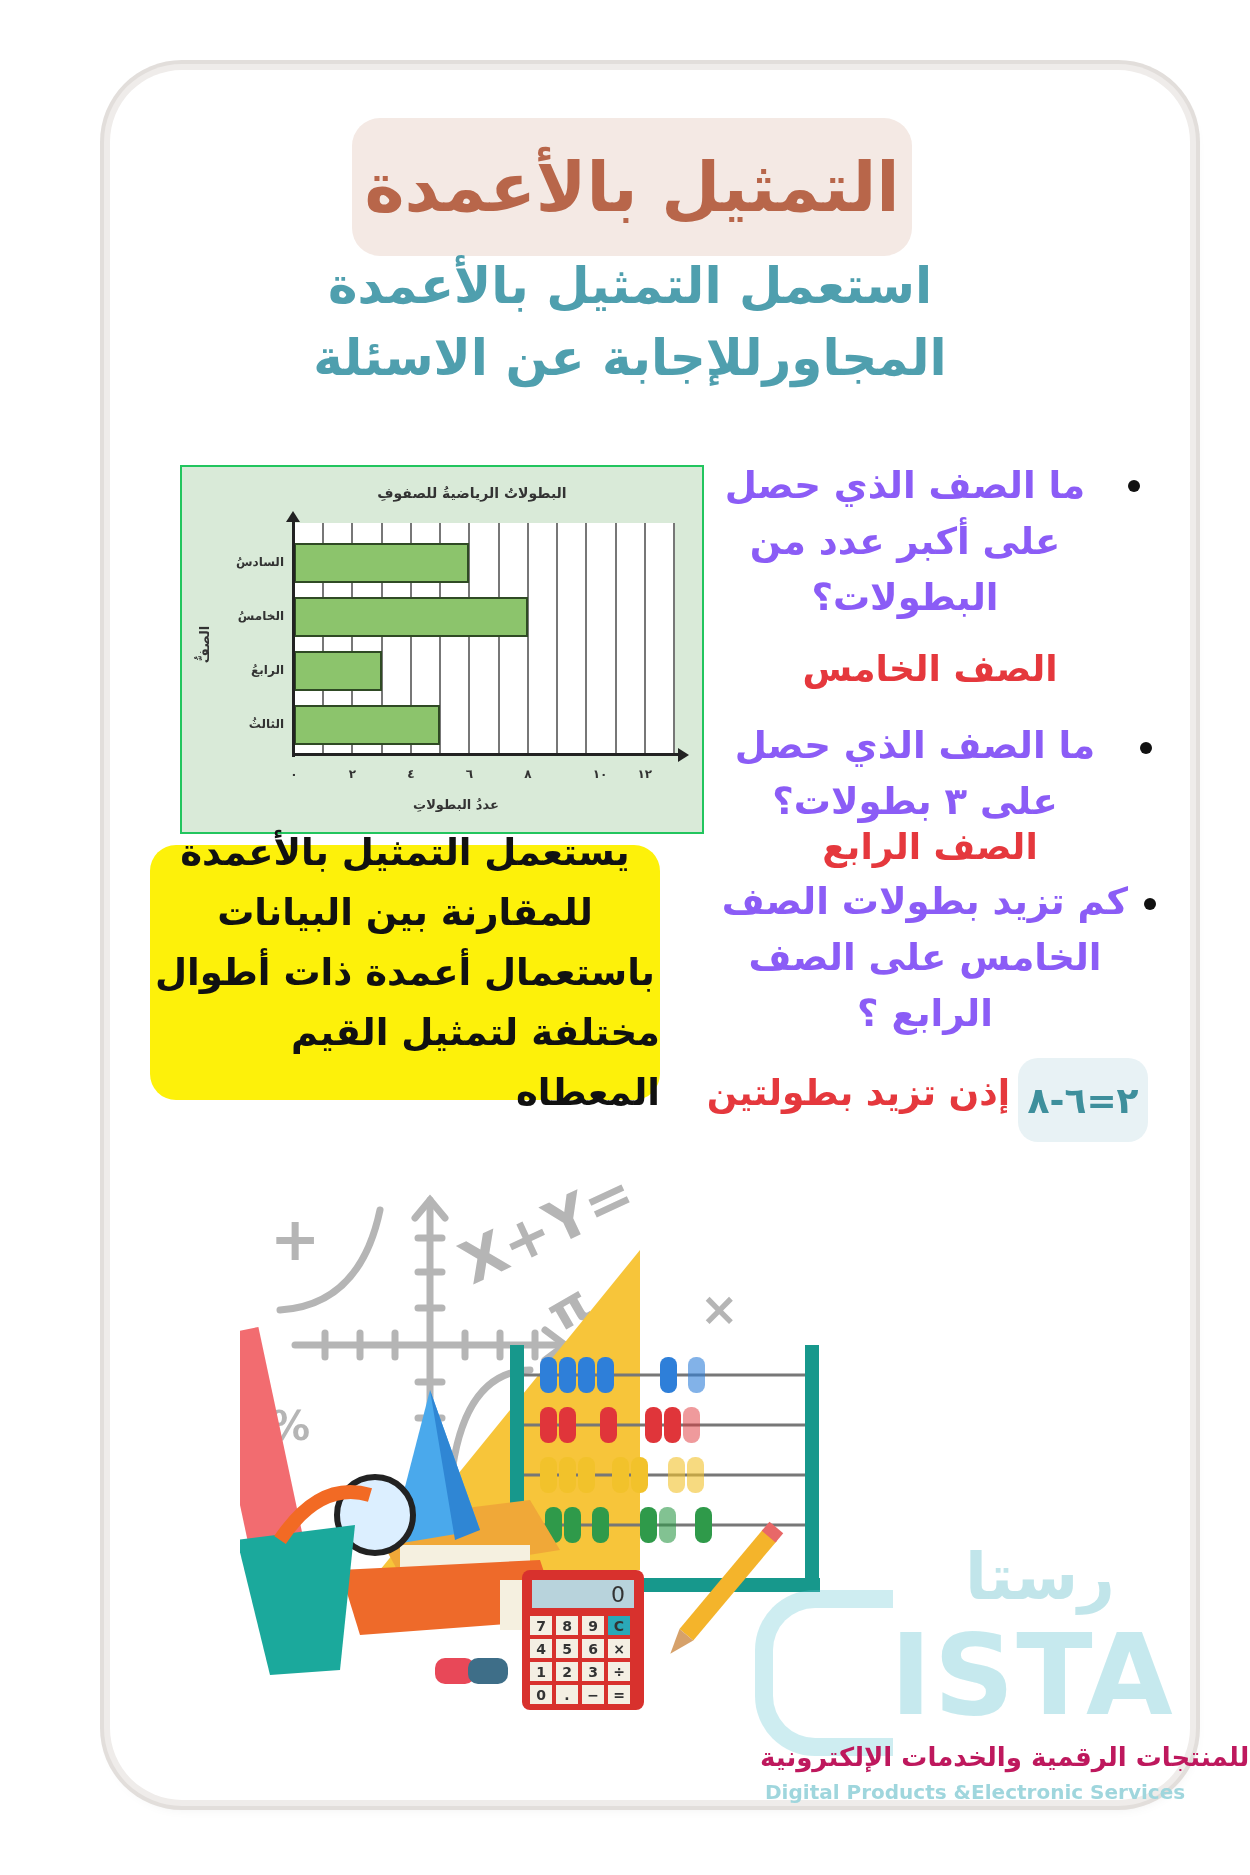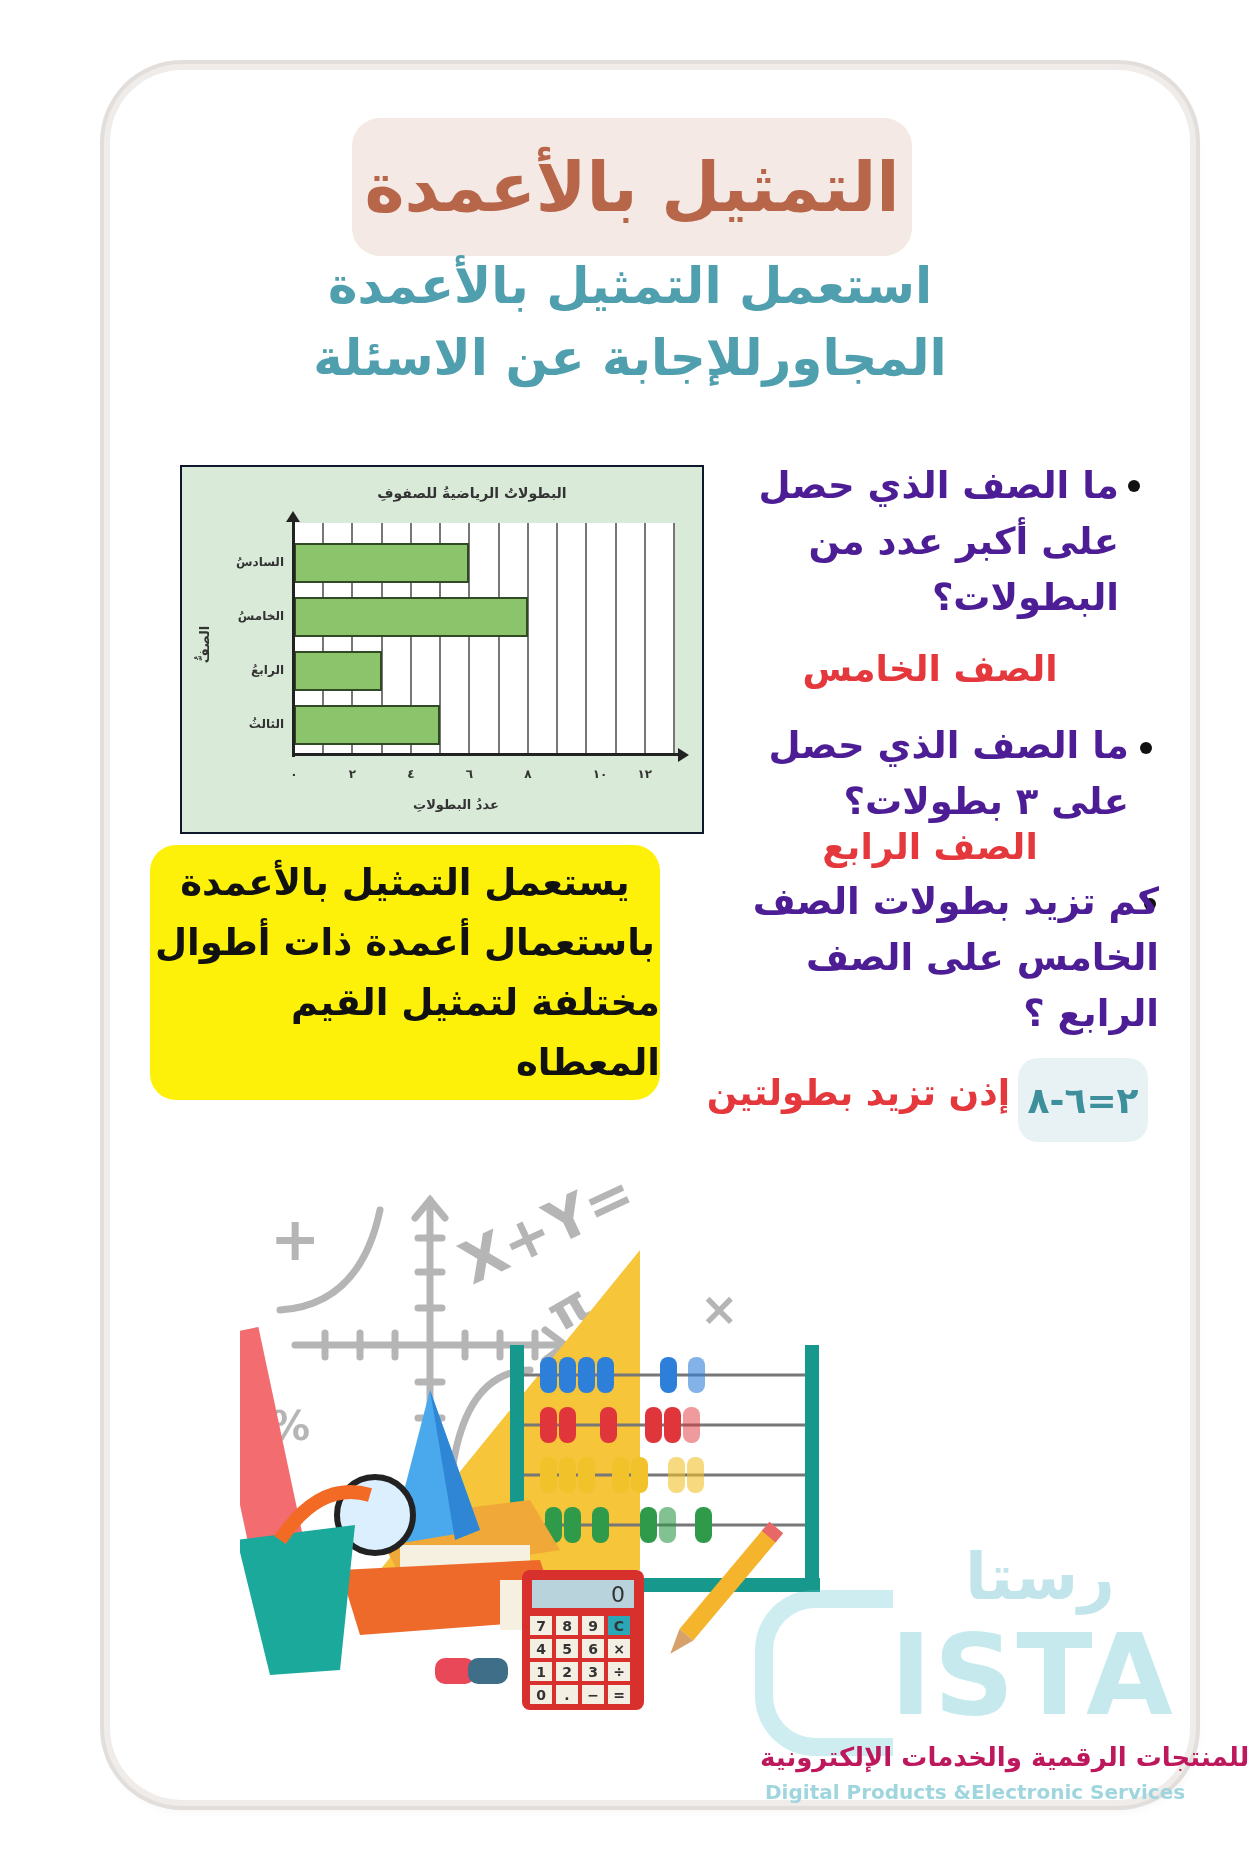--- a/index.html
+++ b/index.html
@@ -4,36 +4,36 @@
 <style>
   html, body { margin:0; padding:0; }
   body { width:1250px; height:1875px; background:#ffffff; position:relative; overflow:hidden; font-family:"DejaVu Sans", sans-serif; }
   .card { position:absolute; left:110px; top:70px; width:1080px; height:1730px; border-radius:72px; background:#ffffff;
           box-shadow: 0 0 0 6px #efecea, 0 0 0 10px #e2dedb, 2px 6px 14px rgba(0,0,0,0.10); }
   .abs { position:absolute; }
   .title-pill { left:352px; top:118px; width:560px; height:138px; background:#f4e9e4; border-radius:28px;
                 display:flex; align-items:center; justify-content:center; }
   .title-pill span { color:#b8664a; font-weight:bold; font-size:68px; direction:rtl; }
   .subtitle { left:260px; top:250px; width:740px; text-align:center; direction:rtl; color:#4f9fae; font-weight:bold; font-size:50px; line-height:72px; }
-  .chart-box { left:180px; top:465px; width:520px; height:365px; background:#d9ead8; border:2px solid #0f172a; }
+  .chart-box { left:180px; top:465px; width:520px; height:365px; background:#d9ead8; border:2px solid #22c55e; }
   .chart-title { left:0; top:18px; width:100%; text-align:center; direction:rtl; font-size:14px; font-weight:bold; color:#333; padding-left:60px; box-sizing:border-box; }
   .plot { left:112px; top:56px; width:380px; height:230px; background:#ffffff; }
   .yaxis-line { left:110px; top:52px; width:3px; height:238px; background:#222; }
   .xaxis-line { left:110px; top:286px; width:388px; height:3px; background:#222; }
   .arrow-up { left:104px; top:44px; width:0; height:0; border-left:7px solid transparent; border-right:7px solid transparent; border-bottom:11px solid #222; }
   .arrow-right { left:496px; top:281px; width:0; height:0; border-top:7px solid transparent; border-bottom:7px solid transparent; border-left:11px solid #222; }
   .vgrid { top:56px; width:2px; height:230px; background:#777; }
   .bar { background:#8cc46c; border:2px solid #2f4a24; box-sizing:border-box; height:40px; }
   .ylabel-cat { width:80px; text-align:right; direction:rtl; font-size:12px; font-weight:bold; color:#333; }
   .xtick { width:24px; text-align:center; font-size:12px; font-weight:bold; color:#333; top:300px; }
   .xlabel { left:0; top:330px; width:100%; text-align:center; font-size:13px; font-weight:bold; color:#333; padding-left:28px; box-sizing:border-box; direction:rtl; }
   .yaxis-title { left:4px; top:170px; font-size:13px; font-weight:bold; color:#333; transform:rotate(-90deg); direction:rtl; }
   .yellow { left:150px; top:845px; width:510px; height:255px; background:#fdf10a; border-radius:26px; display:flex; flex-direction:column; align-items:center; justify-content:center; }
   .yellow span { direction:rtl; font-size:37px; font-weight:bold; color:#111; line-height:60px; text-align:right; }
-  .q { direction:rtl; text-align:right; font-size:37px; font-weight:bold; color:#4c1d95; line-height:56px;margin-left:24px; }
+  .q { direction:rtl; text-align:center; font-size:37px; font-weight:bold; color:#8b5cf6; line-height:56px; }
   .bullet { width:12px; height:12px; background:#111; border-radius:50%; }
   .ans { direction:rtl; color:#e5383d; font-weight:bold; font-size:36px; text-align:center; }
   .eq-pill { left:1018px; top:1058px; width:130px; height:84px; background:#e8f2f5; border-radius:20px; display:flex; align-items:center; justify-content:center; }
   .eq-pill span { color:#3e8f9c; font-size:36px; font-weight:bold; direction:rtl; }
   .watermark-ar { color:#4fb7c4; opacity:0.35; font-size:64px; font-weight:bold; direction:rtl; }
   .watermark-en { color:#5ec3cf; opacity:0.35; font-size:112px; font-weight:bold; letter-spacing:2px; }
   .wm-sub-ar { color:#be185d; font-size:26px; font-weight:bold; direction:rtl; }
   .wm-sub-en { color:#9fd6dd; font-size:20px; font-weight:bold; }
 </style>
 </head>
@@ -90,20 +90,21 @@
       <div class="abs xtick" style="left: 333.846px;">٨</div>
       <div class="abs xtick" style="left: 406px; text-align: center;">١٠</div>
       <div class="abs xtick" style="left: 450.769px;">١٢</div>
     </div>
   <div class="abs xlabel">عددُ البطولاتِ</div>
   <div class="abs yaxis-title">الصفُّ</div>
 </div>
 
 <div class="abs yellow">
   <span>يستعمل التمثيل بالأعمدة</span>
+  <span>للمقارنة بين البيانات</span>
   <span>باستعمال أعمدة ذات أطوال</span>
   <span>مختلفة لتمثيل القيم المعطاه</span>
 </div>
 
 <div class="abs bullet" style="left:1128px; top:480px;"></div>
 <div class="abs q" style="left:715px; top:458px; width:380px;">
   <div>ما الصف الذي حصل</div>
   <div>على أكبر عدد من</div>
   <div>البطولات؟</div>
 </div>

